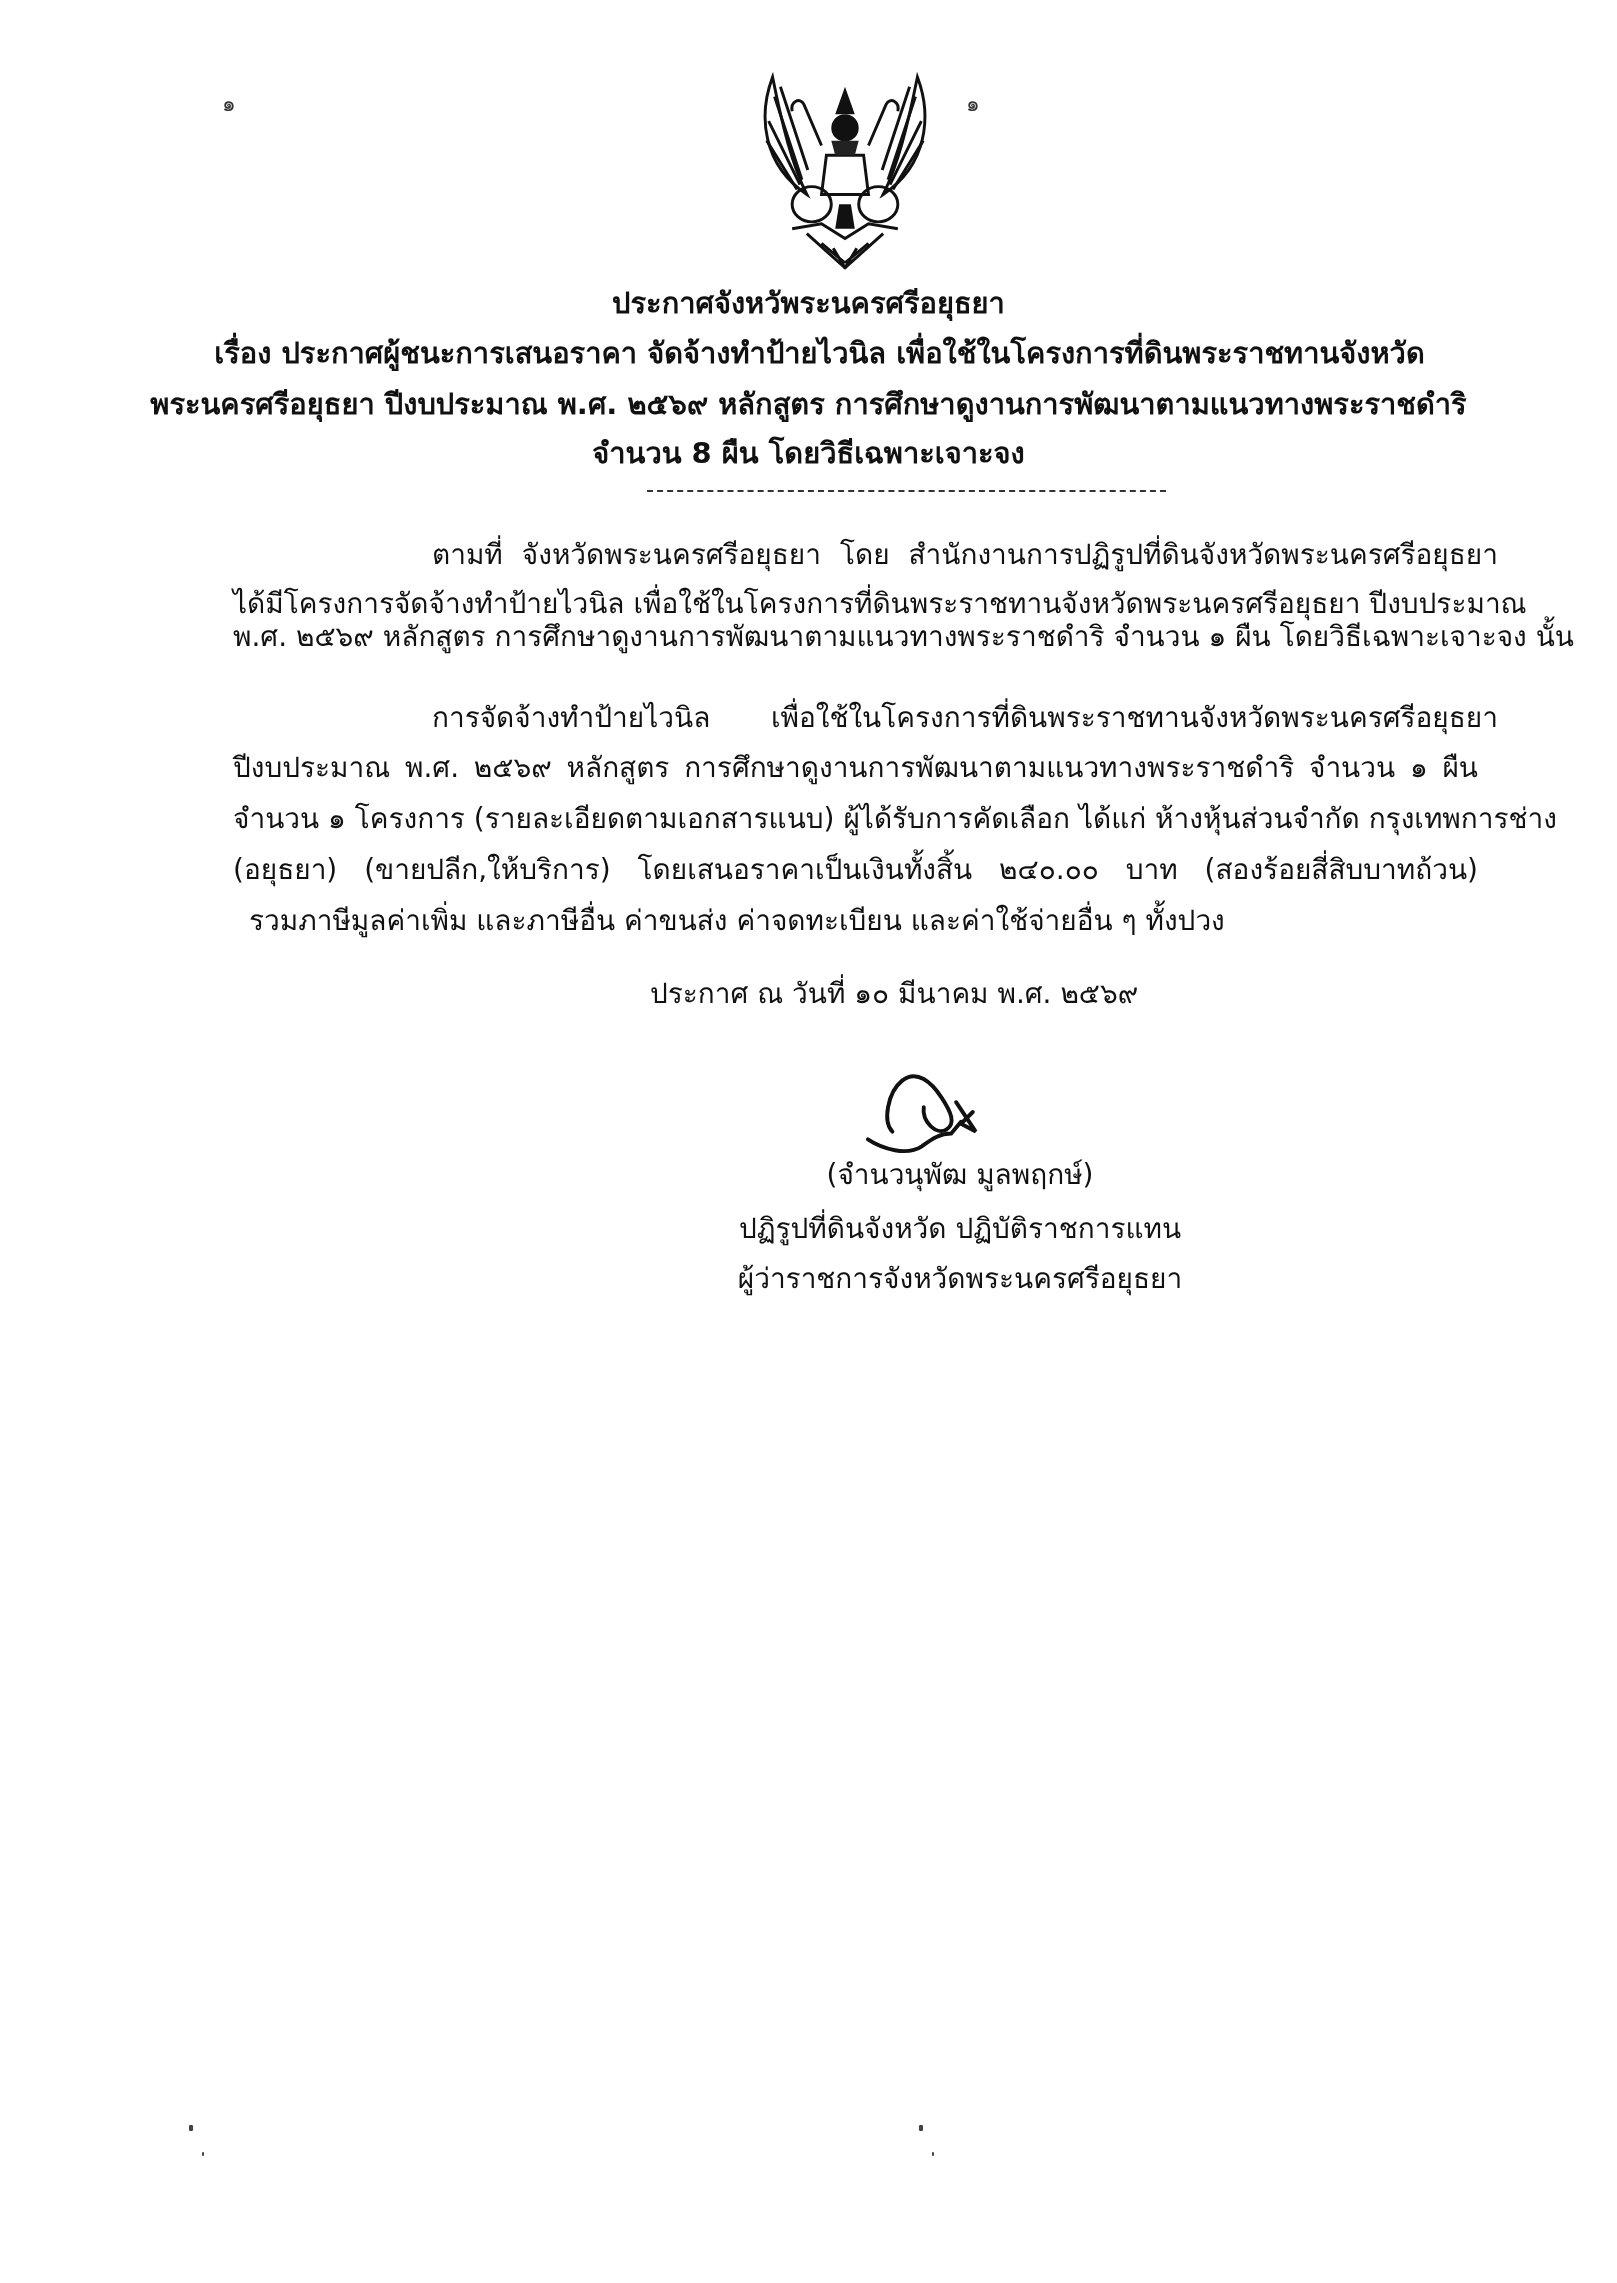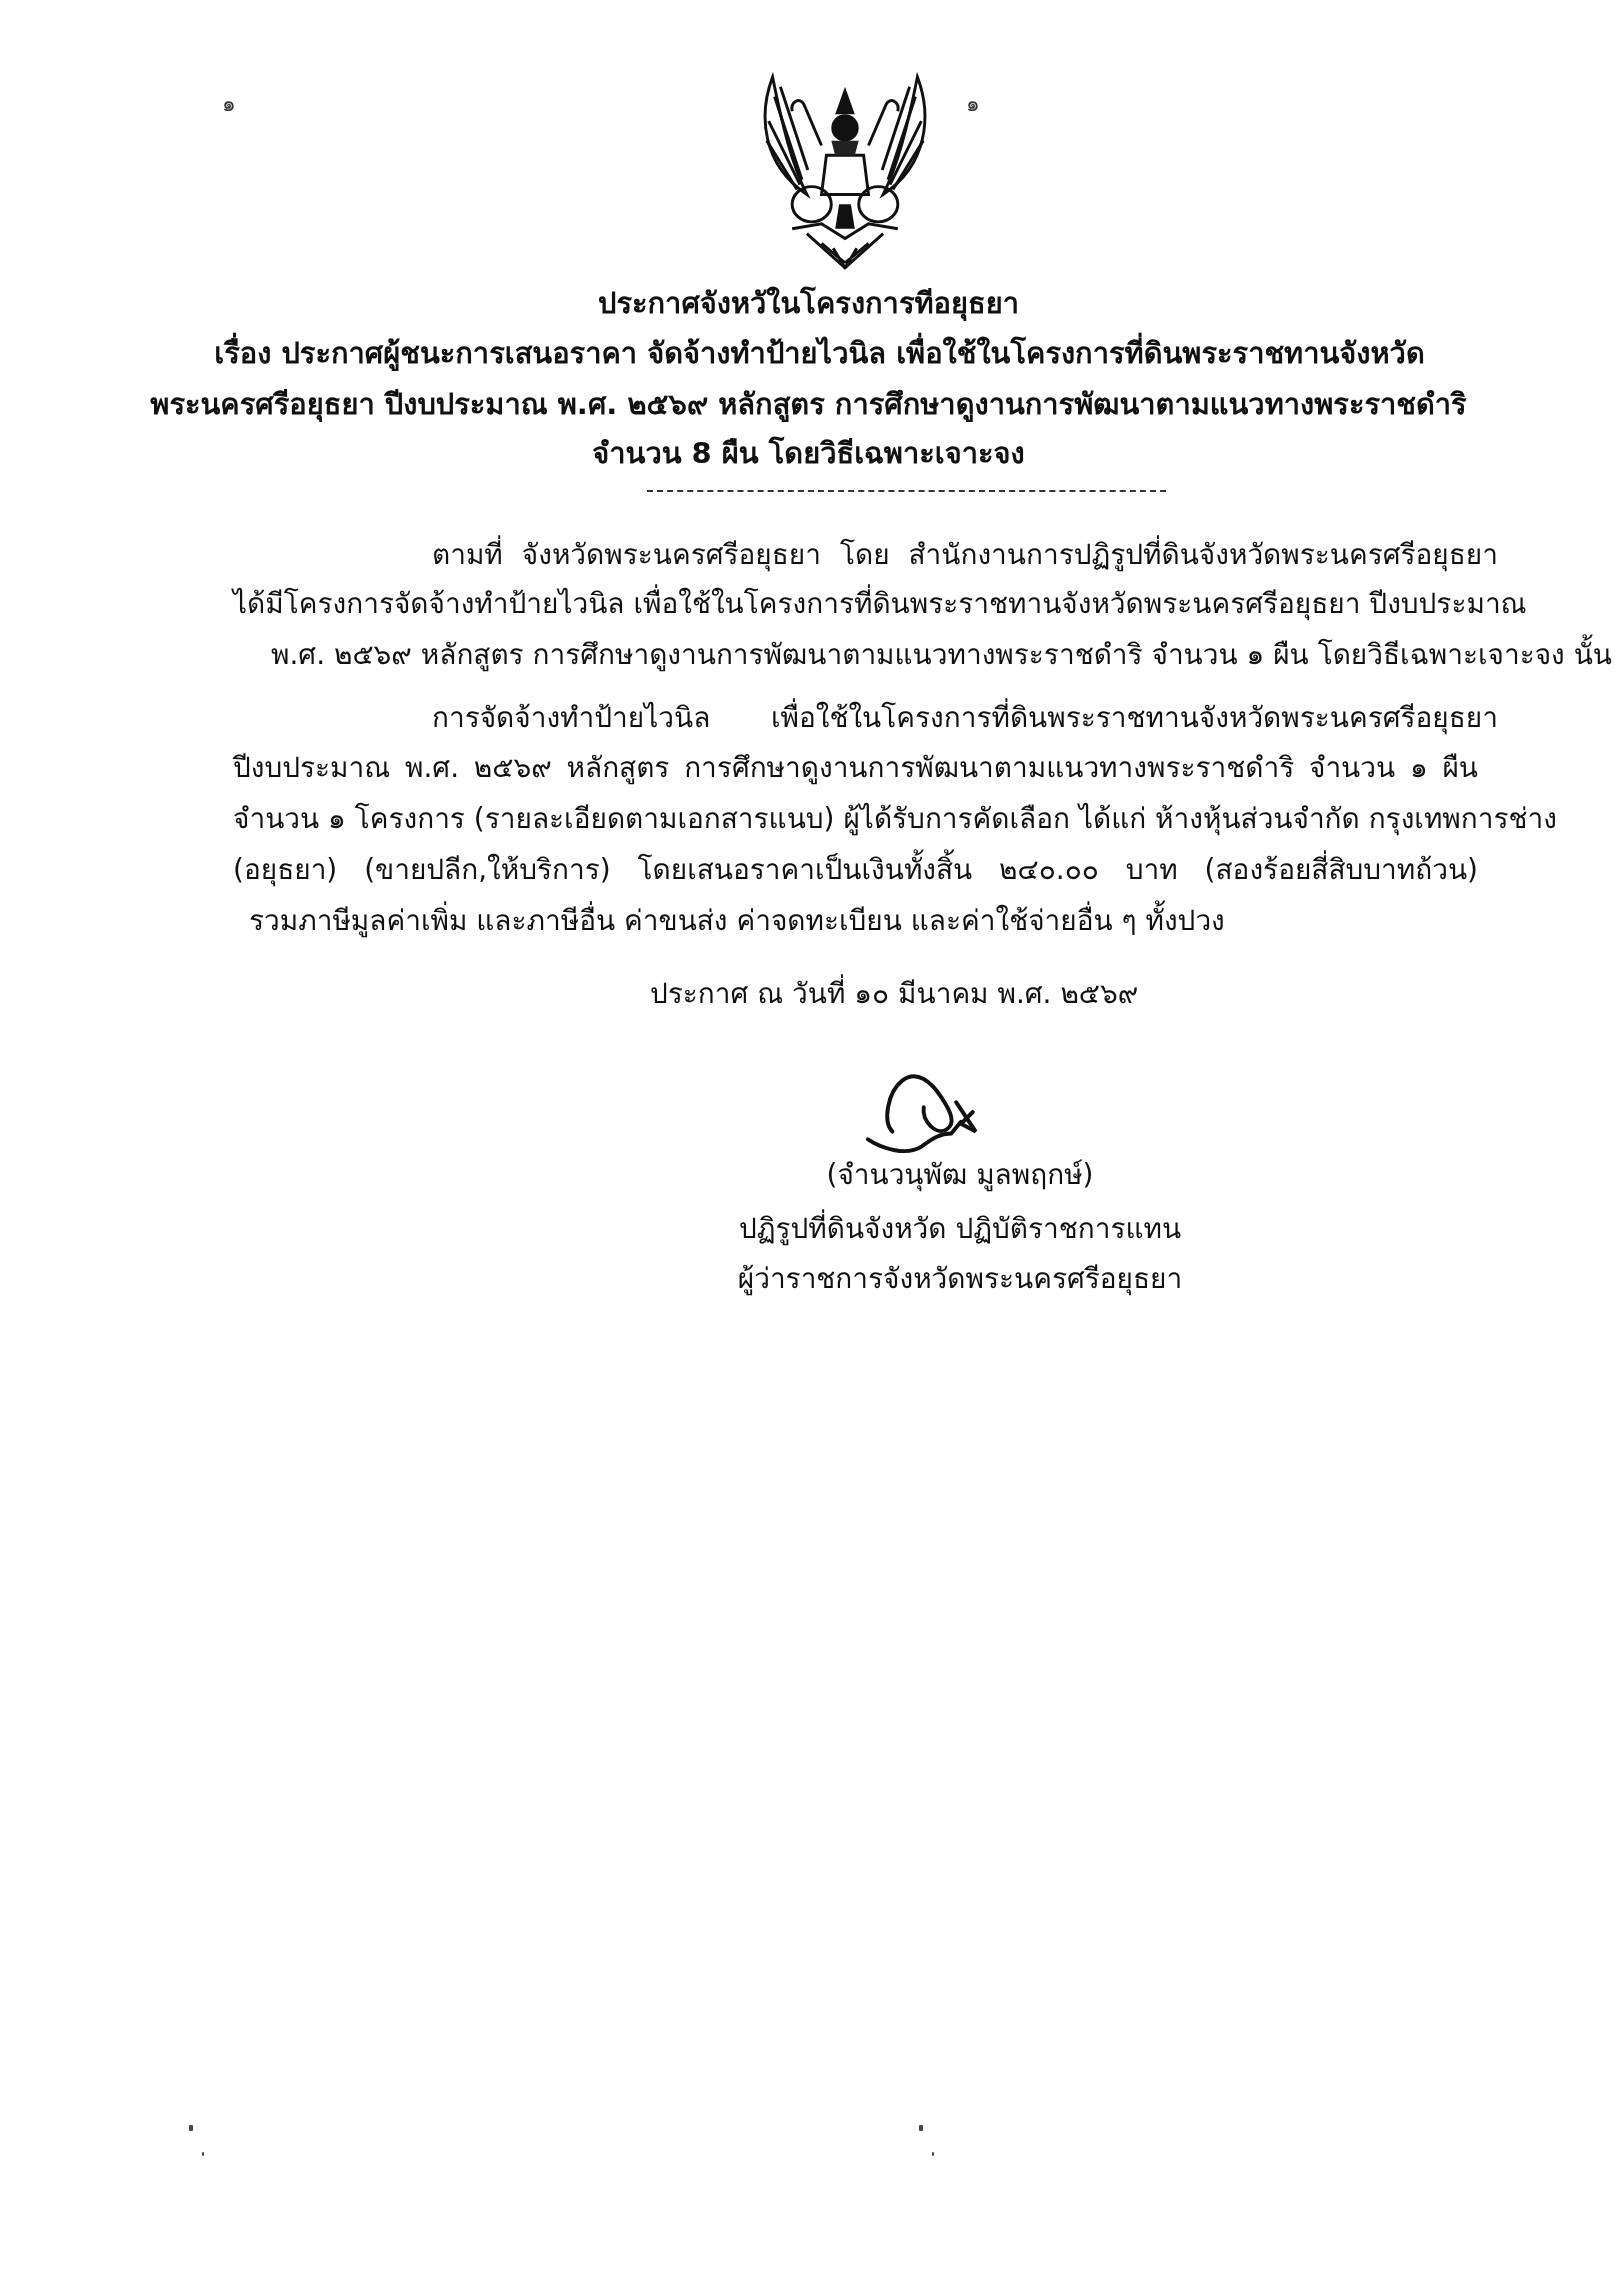--- a/index.html
+++ b/index.html
@@ -52,30 +52,30 @@
       <path d="M70 180 L94 200 M118 180 L94 200 M82 185 L94 205 M106 185 L94 205"></path>
     </g>
 
     <path d="M94 20 L84 48 L104 48 Z" fill="#111"></path>
     <circle cx="94" cy="62" r="14" fill="#111"></circle>
     <path d="M80 75 L108 75 L104 90 L84 90 Z" fill="#222"></path>
     <path d="M88 140 L100 140 L104 165 L84 165 Z" fill="#111"></path>
   </svg>
 </div>
 
-<div class="center-line title" style="top:284px;">ประกาศจังหวัในโครงการทีอยุธยา</div>
+<div class="center-line title" style="top:284px;">ประกาศจังหวัพระนครศรีอยุธยา</div>
 <div class="center-line title" style="top:334px;padding-left:11px;">เรื่อง ประกาศผู้ชนะการเสนอราคา จัดจ้างทำป้ายไวนิล เพื่อใช้ในโครงการที่ดินพระราชทานจังหวัด</div>
 <div class="center-line title" style="top:385px;">พระนครศรีอยุธยา ปีงบประมาณ พ.ศ. ๒๕๖๙ หลักสูตร การศึกษาดูงานการพัฒนาตามแนวทางพระราชดำริ</div>
 <div class="center-line title" style="top:434px;">จำนวน 8 ผืน โดยวิธีเฉพาะเจาะจง</div>
 
 <div class="dashes"></div>
 
 <div class="para-line indent" style="top:535px;">ตามที่ จังหวัดพระนครศรีอยุธยา โดย สำนักงานการปฏิรูปที่ดินจังหวัดพระนครศรีอยุธยา</div>
 <div class="para-line" style="top:584px;">ได้มีโครงการจัดจ้างทำป้ายไวนิล เพื่อใช้ในโครงการที่ดินพระราชทานจังหวัดพระนครศรีอยุธยา ปีงบประมาณ</div>
-<div class="para-line" style="top:635px;margin-left:38px;">พ.ศ. ๒๕๖๙ หลักสูตร การศึกษาดูงานการพัฒนาตามแนวทางพระราชดำริ จำนวน ๑ ผืน โดยวิธีเฉพาะเจาะจง นั้น</div>
+<div class="para-line" style="top:617px;">พ.ศ. ๒๕๖๙ หลักสูตร การศึกษาดูงานการพัฒนาตามแนวทางพระราชดำริ จำนวน ๑ ผืน โดยวิธีเฉพาะเจาะจง นั้น</div>
 
 <div class="para-line indent" style="top:698px;">การจัดจ้างทำป้ายไวนิล เพื่อใช้ในโครงการที่ดินพระราชทานจังหวัดพระนครศรีอยุธยา</div>
 <div class="para-line" style="top:748px;">ปีงบประมาณ พ.ศ. ๒๕๖๙ หลักสูตร การศึกษาดูงานการพัฒนาตามแนวทางพระราชดำริ จำนวน ๑ ผืน</div>
 <div class="para-line" style="top:799px;">จำนวน ๑ โครงการ (รายละเอียดตามเอกสารแนบ) ผู้ได้รับการคัดเลือก ได้แก่ ห้างหุ้นส่วนจำกัด กรุงเทพการช่าง</div>
 <div class="para-line" style="top:850px;">(อยุธยา) (ขายปลีก,ให้บริการ) โดยเสนอราคาเป็นเงินทั้งสิ้น ๒๔๐.๐๐ บาท (สองร้อยสี่สิบบาทถ้วน)</div>
 <div class="para-line last" style="top:901px;">รวมภาษีมูลค่าเพิ่ม และภาษีอื่น ค่าขนส่ง ค่าจดทะเบียน และค่าใช้จ่ายอื่น ๆ ทั้งปวง</div>
 
 <div class="date">ประกาศ ณ วันที่ ๑๐ มีนาคม พ.ศ. ๒๕๖๙</div>
 
 <div class="abs sig">

